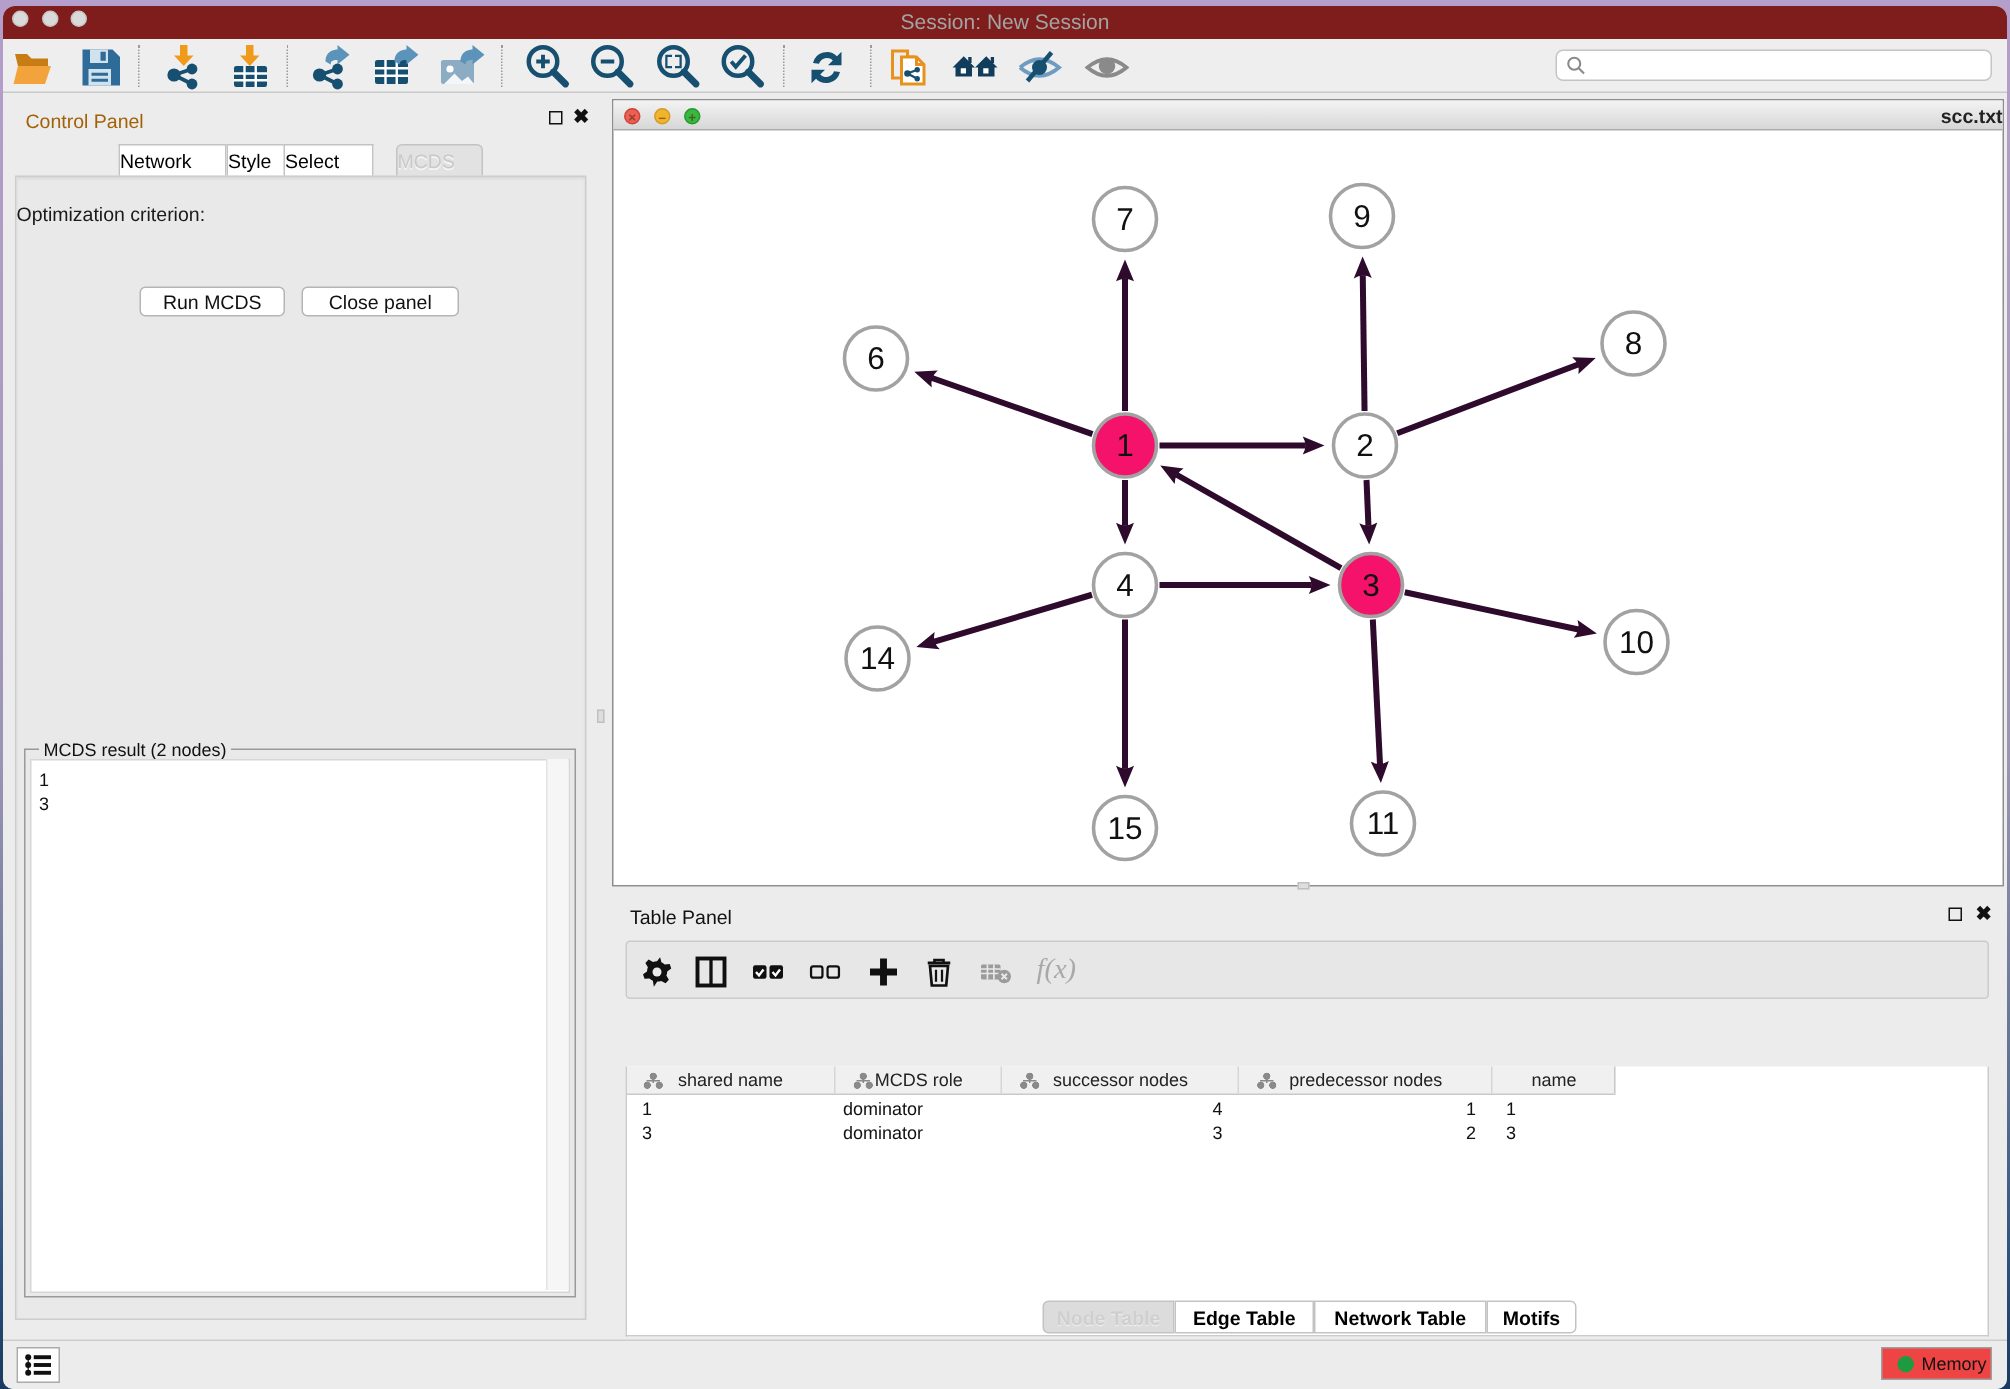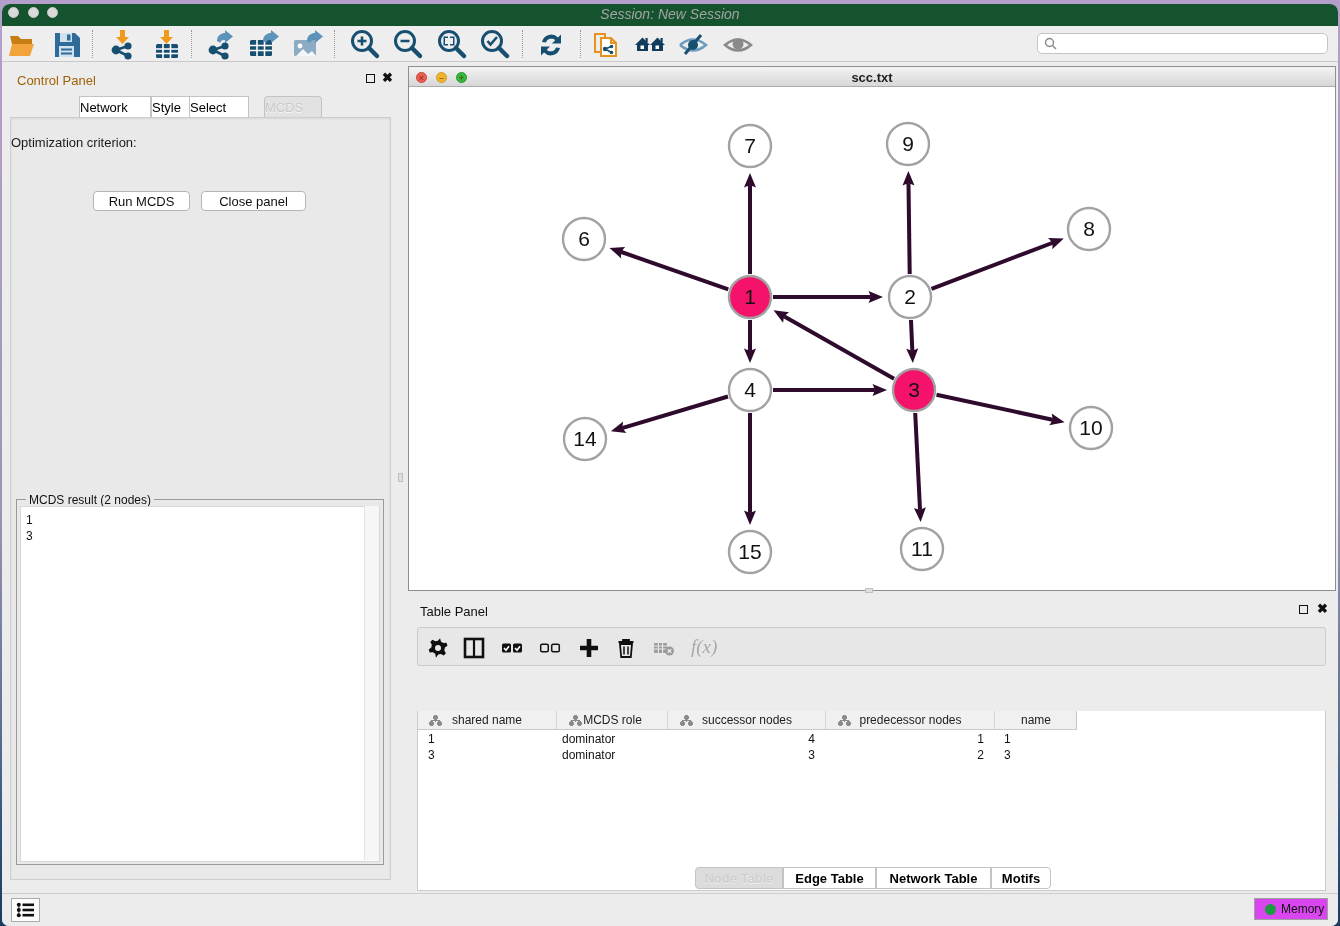--- a/index.html
+++ b/index.html
@@ -7,21 +7,21 @@
 body {
   font-family:"Liberation Sans", sans-serif;
   background:linear-gradient(#b49ecb, #ab9cbf 30%, #9b94b3 55%, #5d7193 78%, #2f5480 90%, #1a3a5f 100%);
   position:relative;
 }
 #win {
   position:absolute; left:2px; right:2px; top:4px; bottom:0;
   background:#ececec; border-radius:8px 8px 7px 7px; overflow:hidden;
 }
 
-#titlebar { position:absolute; left:0; right:0; top:0; height:22px; background:#14532d;font-style:italic; }
+#titlebar { position:absolute; left:0; right:0; top:0; height:22px; background:#7f1d1d; }
 .tl { position:absolute; top:2.5px; width:11px; height:11px; border-radius:50%; background:#dadada; border:1px solid #c5c5c5; }
 #titlebar .t1 { left:6px; } #titlebar .t2 { left:25.5px; } #titlebar .t3 { left:45px; }
 #titlebar .title { position:absolute; left:0; right:0; top:2px; text-align:center; font-size:14px; color:#a3a3a3; }
 
 #toolbar { position:absolute; left:0; right:0; top:22px; height:36px; background:#eeeeee; border-bottom:1px solid #c9c9c9; }
 .tbi { position:absolute; top:2px; width:34px; height:34px; }
 .tbsep { position:absolute; top:4px; height:28px; width:0; border-left:1px dotted #9a9a9a; }
 #search { position:absolute; left:1035px; top:7px; width:291px; height:21px; background:#fff; border:1px solid #c4c4c4; border-radius:5px; }
 
 #cpanel { position:absolute; left:6px; top:58px; width:387px; height:822px; }
@@ -36,21 +36,21 @@
 #combo { position:absolute; left:33px; top:41px; width:310px; height:20px; background:#fff; border:1px solid #b5b5b5; border-radius:4px; font-size:13px; line-height:20px; padding-left:13px; color:#111; }
 
 .btn { position:absolute; height:20px; background:#fff; border:1px solid #b5b5b5; border-radius:4px; font-size:13px; text-align:center; line-height:19px; color:#111; }
 #fieldset { position:absolute; left:5px; top:381px; width:368px; height:366px; border:1px solid #9a9a9a; }
 #fieldset .legend { position:absolute; left:9px; top:-7px; background:#e9e9e9; padding:0 3px; font-size:12px; color:#111; }
 #fieldset .inner { position:absolute; left:3px; top:6px; right:3px; bottom:2px; background:#fff; border:1px solid #d6d6d6; font-size:12px; padding:5px 0 0 5px; line-height:16px; color:#111; }
 #fieldset .sbar { position:absolute; right:4px; top:6px; bottom:4px; width:15px; background:#f6f6f6; border-left:1px solid #e3e3e3; }
 
 #netwin { position:absolute; left:406px; top:62px; width:928px; height:525px; background:#fff; border:1px solid #8e8e8e; }
 #nettitle { position:absolute; left:0; right:0; top:0; height:20px; background:linear-gradient(#f3f3f3,#d7d7d7); border-bottom:1px solid #ababab; }
-#nettitle .title { position:absolute; left:0; right:0; top:2.5px; text-align:center; font-size:13px; font-weight:bold; color:#222; }
+#nettitle .title { position:absolute; left:0; right:0; top:2.5px; text-align:right; font-size:13px; font-weight:bold; color:#222; }
 .nl { position:absolute; top:5px; width:11px; height:11px; border-radius:50%; font-size:9px; line-height:11px; text-align:center; color:rgba(80,30,0,0.55); font-weight:bold; }
 
 #tpanel { position:absolute; left:406px; top:595px; width:934px; height:285px; }
 #tpanel .phead { position:absolute; left:12px; top:5px; font-size:13px; color:#111; }
 #tpanel .psq { position:absolute; left:891px; top:6px; width:9px; height:9px; border:1.5px solid #111; }
 #tpanel .px { position:absolute; left:909px; top:2px; font-size:13px; font-weight:bold; color:#111; }
 #ttool { position:absolute; left:9px; top:28px; width:909px; height:39px; background:#e7e7e7; border:1px solid #cbcbcb; border-radius:3px; }
 #tgrid { position:absolute; left:9px; top:77px; width:909px; height:180px; background:#fff; border:1px solid #cbcbcb; border-top:none;margin-top:35px; }
 .thdr { position:absolute; left:0; top:0; height:19px; background:#f0f0f0; border-bottom:1px solid #c9c9c9; font-size:12px; color:#222; }
 .thc { position:absolute; top:0; height:18px; border-right:1px solid #d6d6d6; text-align:center; line-height:18px; }
@@ -63,21 +63,21 @@
     radial-gradient(circle at 10.5px 8.5px, #8a8a8a 2.2px, transparent 2.6px),
     linear-gradient(#8a8a8a,#8a8a8a) 6px 2px / 1.4px 5px no-repeat,
     linear-gradient(#8a8a8a,#8a8a8a) 2px 5px / 9px 1.4px no-repeat; }
 
 #btabs { position:absolute; left:0; right:0; top:266px; height:25px; }
 .btab { position:absolute; top:2px; height:22px; background:#fff; border:1px solid #c3c3c3; font-size:13px; font-weight:bold; text-align:center; line-height:21px; color:#000; }
 .btab.sel { background:#dcdcdc; color:#cfcfcf; text-shadow:0 1px 0 #f0f0f0; }
 
 #statusbar { position:absolute; left:0; right:0; bottom:0; height:33px; background:#ececec; border-top:1px solid #cdcdcd; }
 #listbtn { position:absolute; left:9px; top:4px; width:29px; height:24px; background:#fdfdfd; border:1px solid #ababab; }
-#membtn { position:absolute; right:10px; top:4px; width:74px; height:22px; background:#d946ef; border:1px solid #9f9f9f; font-size:12px; color:#111; }
+#membtn { position:absolute; right:10px; top:4px; width:74px; height:22px; background:#ef4444; border:1px solid #9f9f9f; font-size:12px; color:#111; }
 #membtn .dot { position:absolute; left:10px; top:5px; width:11px; height:11px; border-radius:50%; background:#1e9b40; }
 #membtn .mtxt { position:absolute; left:26px; top:3px; }
 </style>
 </head>
 <body>
 <div id="win">
   <div id="titlebar">
     <div class="tl t1"></div>
       <div class="tl t2"></div>
       <div class="tl t3"></div>

